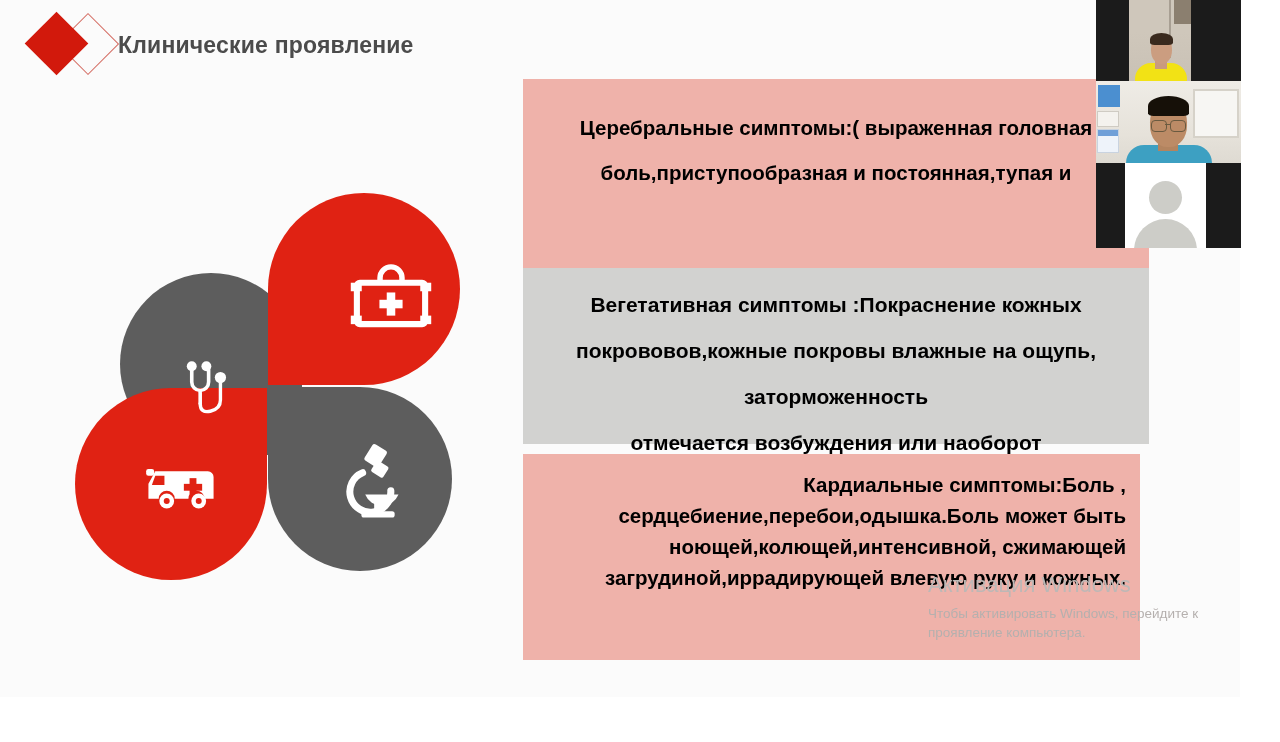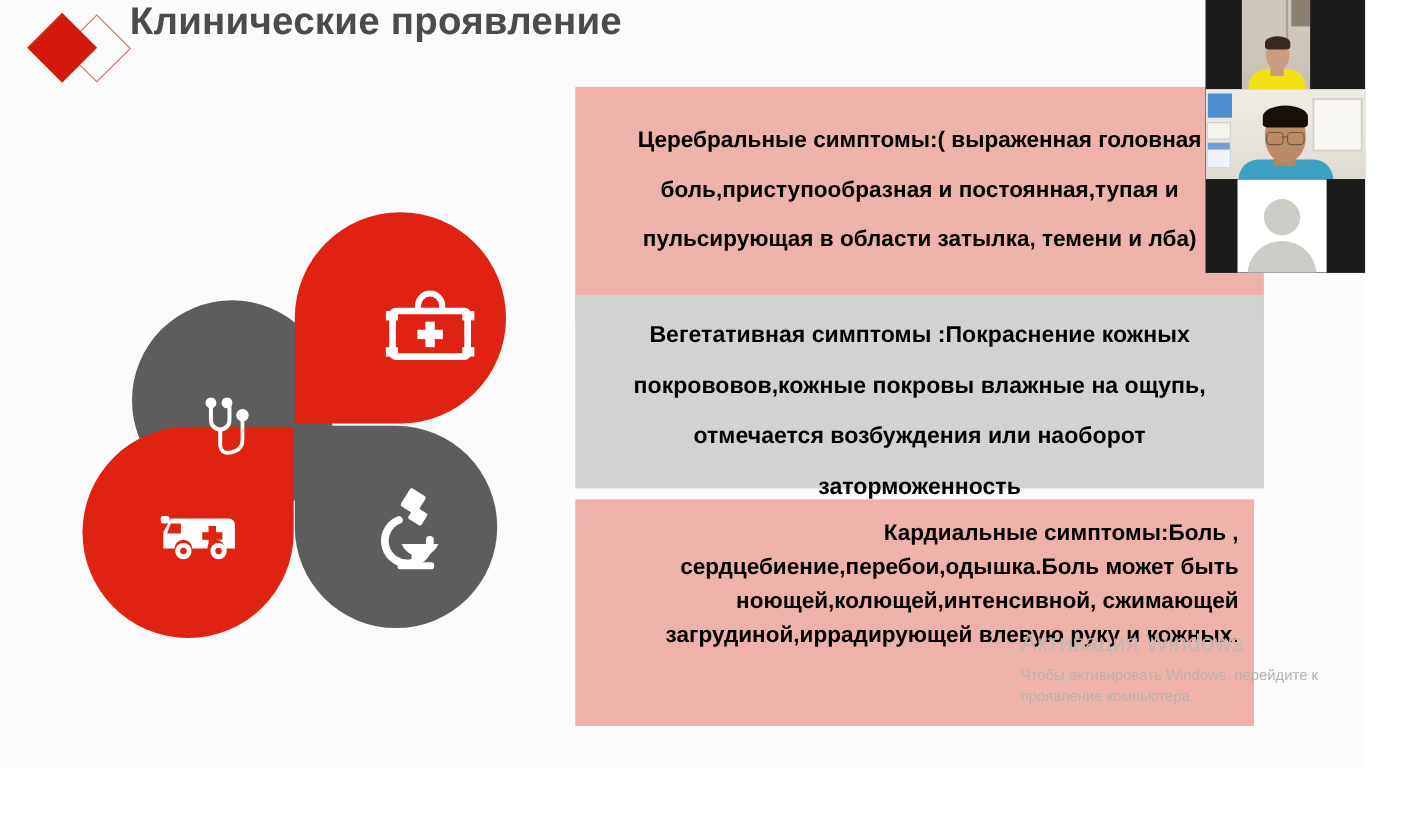--- a/index.html
+++ b/index.html
@@ -59,22 +59,22 @@
     left: 12px;
     top: 9px;
     width: 45px;
     height: 45px;
     background: #d2190c;
     transform: rotate(45deg);
   }
   .slide-title {
     position: absolute;
     left: 118px;
-    top: 0;
-    font-size: 35px;
+    top: 32px;
+    font-size: 23px;
     font-weight: bold;
     color: #4b4b4b;
     letter-spacing: 0.2px;
     white-space: nowrap;
   }
   
   .clover {
     position: absolute;
     left: 75px;
     top: 193px;
@@ -367,28 +367,27 @@
           <path d="M22 41 h26 a14 14 0 0 1 -26 0 z" fill="#ffffff"></path>
           <rect x="29" y="46" width="6" height="9" fill="#ffffff"></rect>
           <rect x="19" y="54" width="26" height="5" rx="2" fill="#ffffff"></rect>
         </svg>
       </div>
     </div>
 
     <div class="textbox box-cerebral">
       <div>Церебральные симптомы:( выраженная головная</div>
       <div>боль,приступообразная  и постоянная,тупая и</div>
-      <div>пульсирующая в области затылка, темени и лба)</div>
     </div>
 
     <div class="textbox box-vegetative">
       <div>Вегетативная симптомы :Покраснение кожных</div>
       <div>покрововов,кожные покровы влажные  на ощупь,</div>
+      <div>заторможенность</div>
       <div>отмечается возбуждения или наоборот</div>
-      <div>заторможенность</div>
     </div>
 
     <div class="textbox box-cardiac">
       <div>Кардиальные симптомы:Боль ,</div>
       <div>сердцебиение,перебои,одышка.Боль может быть</div>
       <div>ноющей,колющей,интенсивной,  сжимающей</div>
       <div>загрудиной,иррадирующей влевую руку и кожных.</div>
     </div>
 
     <div class="watermark">

